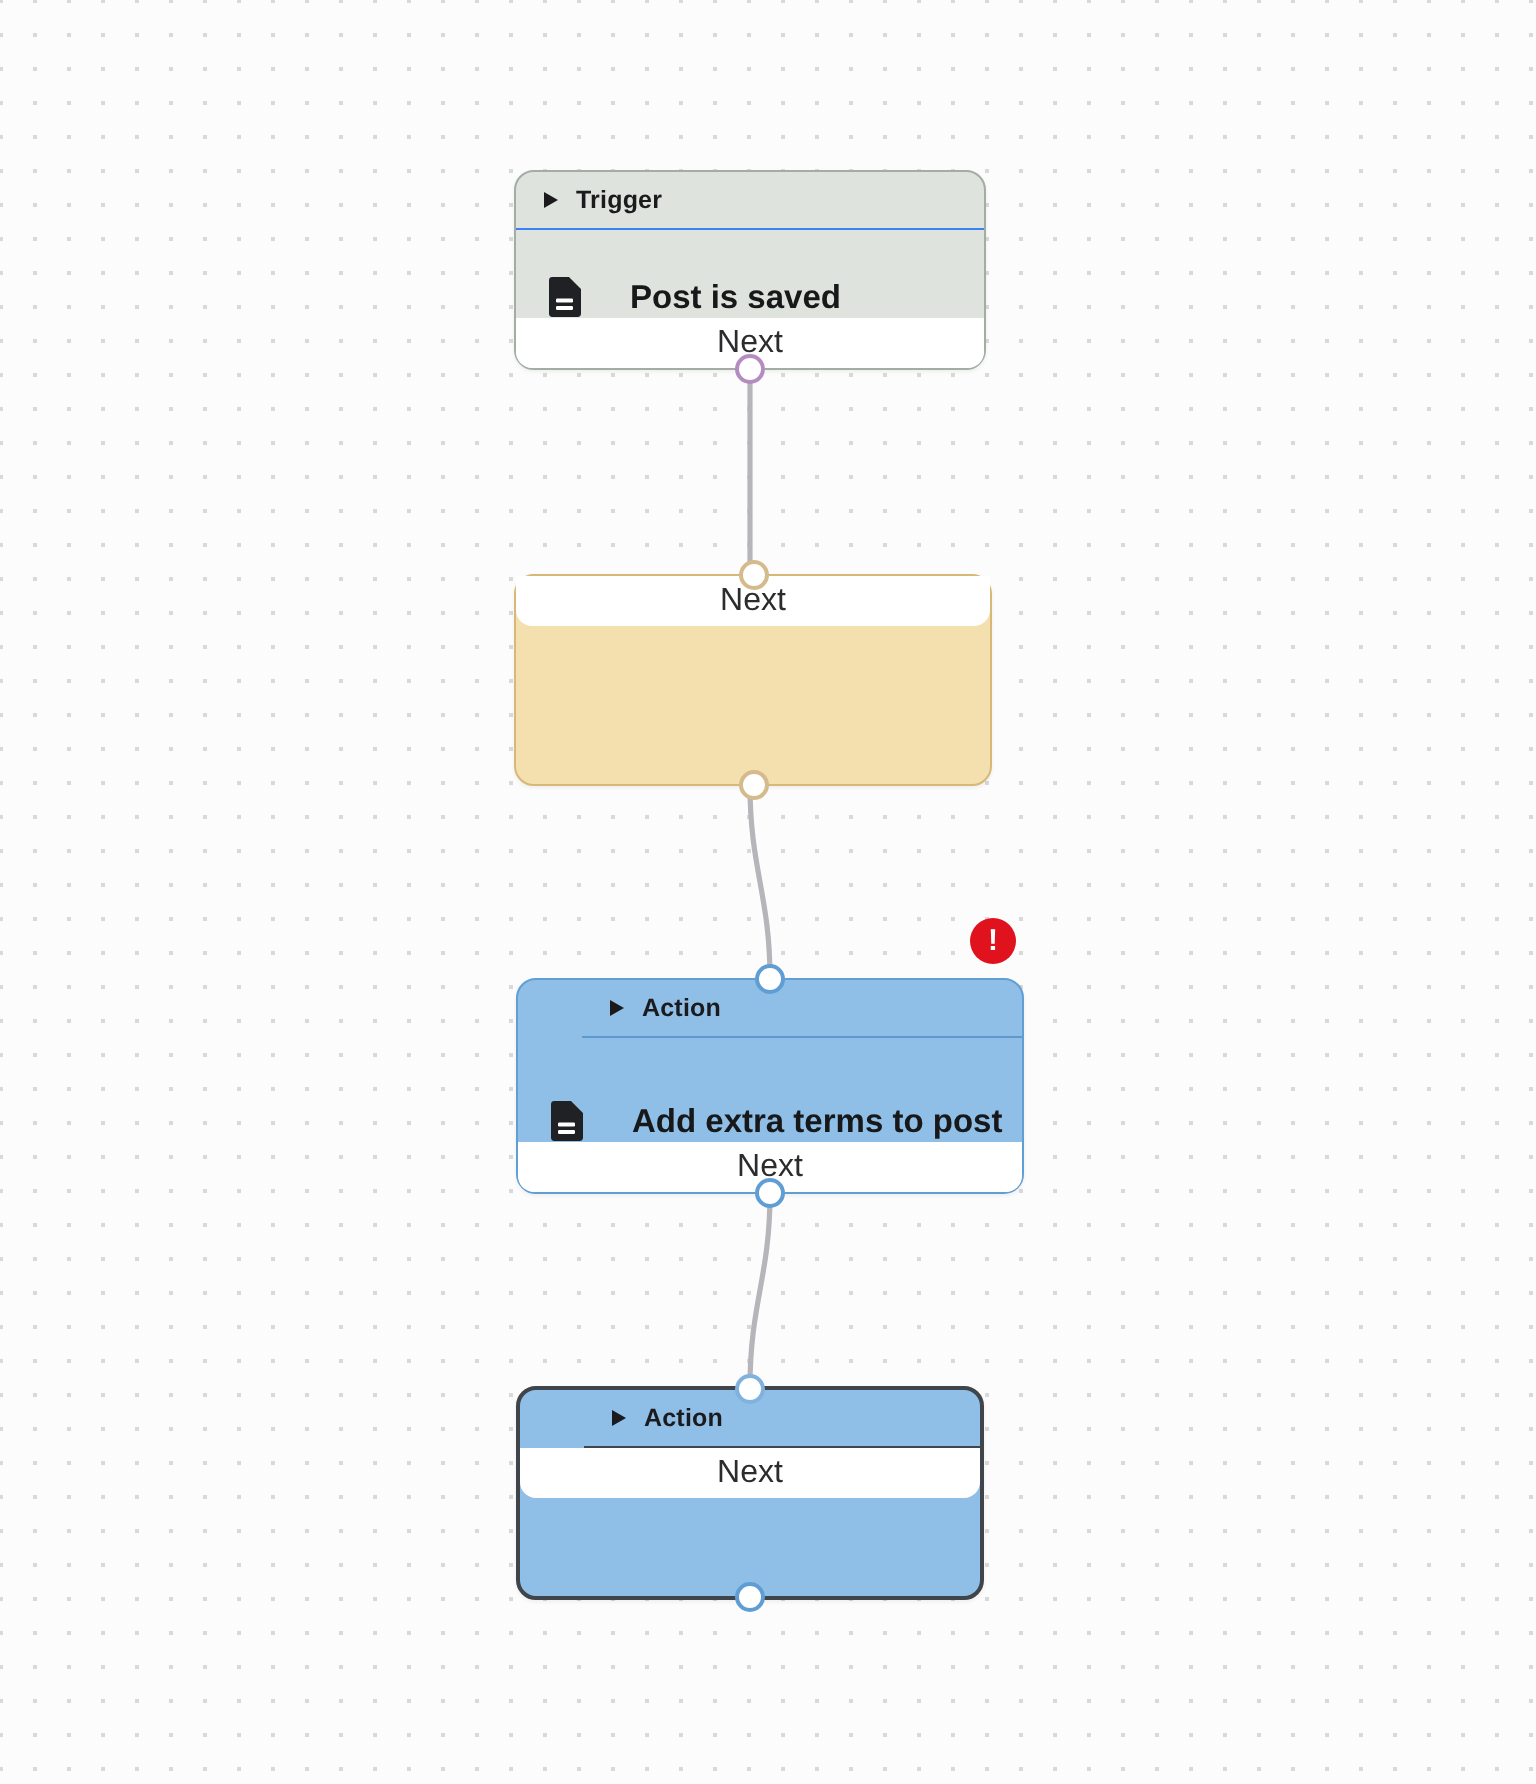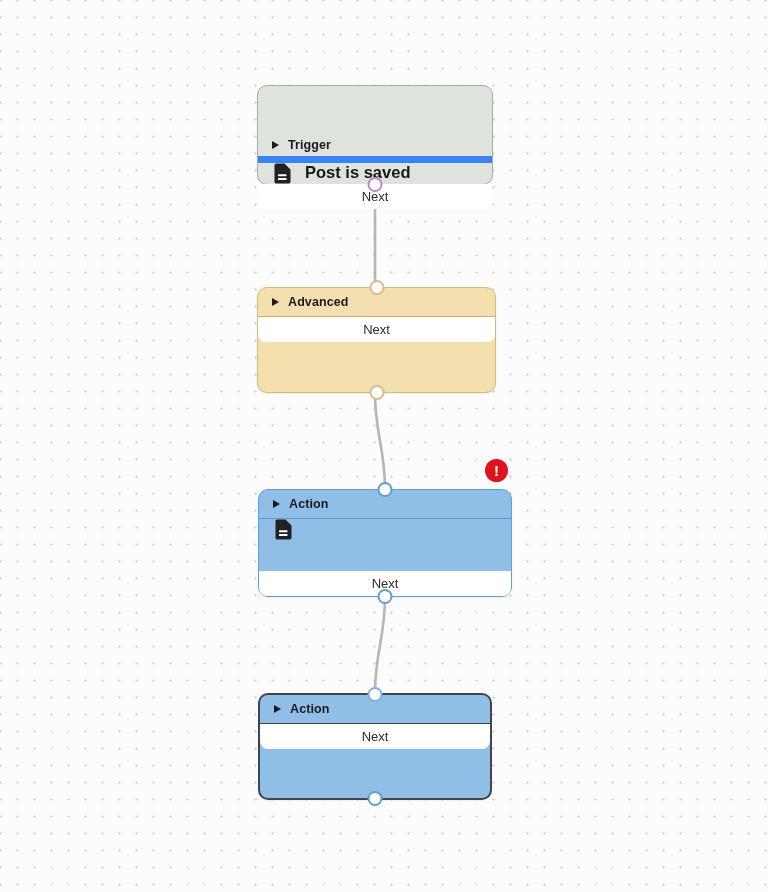--- a/index.html
+++ b/index.html
@@ -36,25 +36,25 @@
     flex-direction: column;
     z-index: 2;
     box-shadow: 0 1px 2px rgba(0,0,0,0.06);
   }
   .node-1 { left: 257px; top:  85px; width: 236px; height: 100px; }
   .node-2 { left: 257px; top: 287px; width: 239px; height: 106px; }
   .node-3 { left: 258px; top: 489px; width: 254px; height: 108px; }
   .node-4 { left: 258px; top: 693px; width: 234px; height: 107px; }
 
   .theme-trigger  { background: #dee3de; border: 1.5px solid #a3ada3; }
-  .theme-trigger  .node-header { border-bottom: 7px solid #3b82f6; margin-top: 48px; }
+  .theme-trigger  .node-header { border-bottom: 1px solid #3b82f6; }
   .theme-advanced { background: #f4dfaf; border: 1.5px solid #d8b877; }
   .theme-advanced .node-header { border-bottom: 1px solid #d2ae74; }
   .theme-action   { background: #8fbee7; border: 1.5px solid #609ed4; }
-  .theme-action   .node-header { border-bottom: 1px solid #5e99cd; }
+  .theme-action   .node-header { border-bottom: 1px solid #5e99cd; margin-left: 32px; }
   .node-selected  { border: 2px solid #3f454a; }
   .node-selected  .node-header { border-bottom: 1px solid #3f454a; }
 
   .node-header {
     height: 29px;
     flex: 0 0 auto;
     display: flex;
     align-items: center;
     gap: 9px;
     padding: 0 14px;
@@ -69,41 +69,41 @@
   .category-label {
     font-size: 12.5px;
     font-weight: 600;
     color: #1b1b1d;
     letter-spacing: .1px;
   }
 
   .node-body {
     flex: 1 1 auto;
     display: flex;
-    align-items: flex-start;
-    gap: 13px;
+    align-items: flex-end;
+    gap: 23px;
     padding: 0 15px;
   }
   .node-body .node-icon { display: flex; align-items: center; }
   .node-title {
     font-size: 16.5px;
     font-weight: 600;
     color: #17181a;
     white-space: nowrap;
   }
 
   .node-footer {
     flex: 0 0 auto;
     height: 25px;
     background: #ffffff;
     border-radius: 0 0 8px 8px;
     display: flex;
     align-items: center;
     justify-content: center;
-    font-size: 13px;
+    font-size: 16px;
     font-weight: 500;
     color: #2c2c2e;
   }
 
   .port {
     position: absolute;
     left: 50%;
     transform: translateX(-50%);
     width: 15px; height: 15px;
     box-sizing: border-box;
@@ -161,24 +161,20 @@
       </span>
       <span class="node-title">Post is saved</span>
     </div>
     <div class="node-footer">
       <span>Next</span>
     </div>
     <div class="port port-bottom port-purple"></div>
   </div>
 
   <div class="node node-2 theme-advanced">
-    <div class="node-header">
-      <span class="play-triangle"></span>
-      <span class="category-label">Advanced</span>
-    </div>
     <div class="node-footer">
       <span>Next</span>
     </div>
     <div class="port port-top port-tan"></div>
     <div class="port port-bottom port-tan"></div>
   </div>
 
   <div class="node node-3 theme-action">
     <div class="error-badge">!</div>
     <div class="node-header">
@@ -186,20 +182,21 @@
       <span class="category-label">Action</span>
     </div>
     <div class="node-body">
       <span class="node-icon">
         <svg width="19" height="21" viewBox="0 0 19 21">
           <path d="M3.2 0.5 H11.5 L17.5 6.5 V18.8 A1.7 1.7 0 0 1 15.8 20.5 H3.2 A1.7 1.7 0 0 1 1.5 18.8 V2.2 A1.7 1.7 0 0 1 3.2 0.5 Z" fill="#202124"></path>
           <rect x="5" y="11.2" width="8.5" height="2" rx="0.6" fill="#ffffff"></rect>
           <rect x="5" y="15" width="8.5" height="2" rx="0.6" fill="#ffffff"></rect>
         </svg>
       </span>
+      <span class="node-title">Add extra terms to post</span>
     </div>
     <div class="node-footer">
       <span>Next</span>
     </div>
     <div class="port port-top port-blue"></div>
     <div class="port port-bottom port-blue"></div>
   </div>
 
   <div class="node node-4 theme-action node-selected">
     <div class="node-header">

